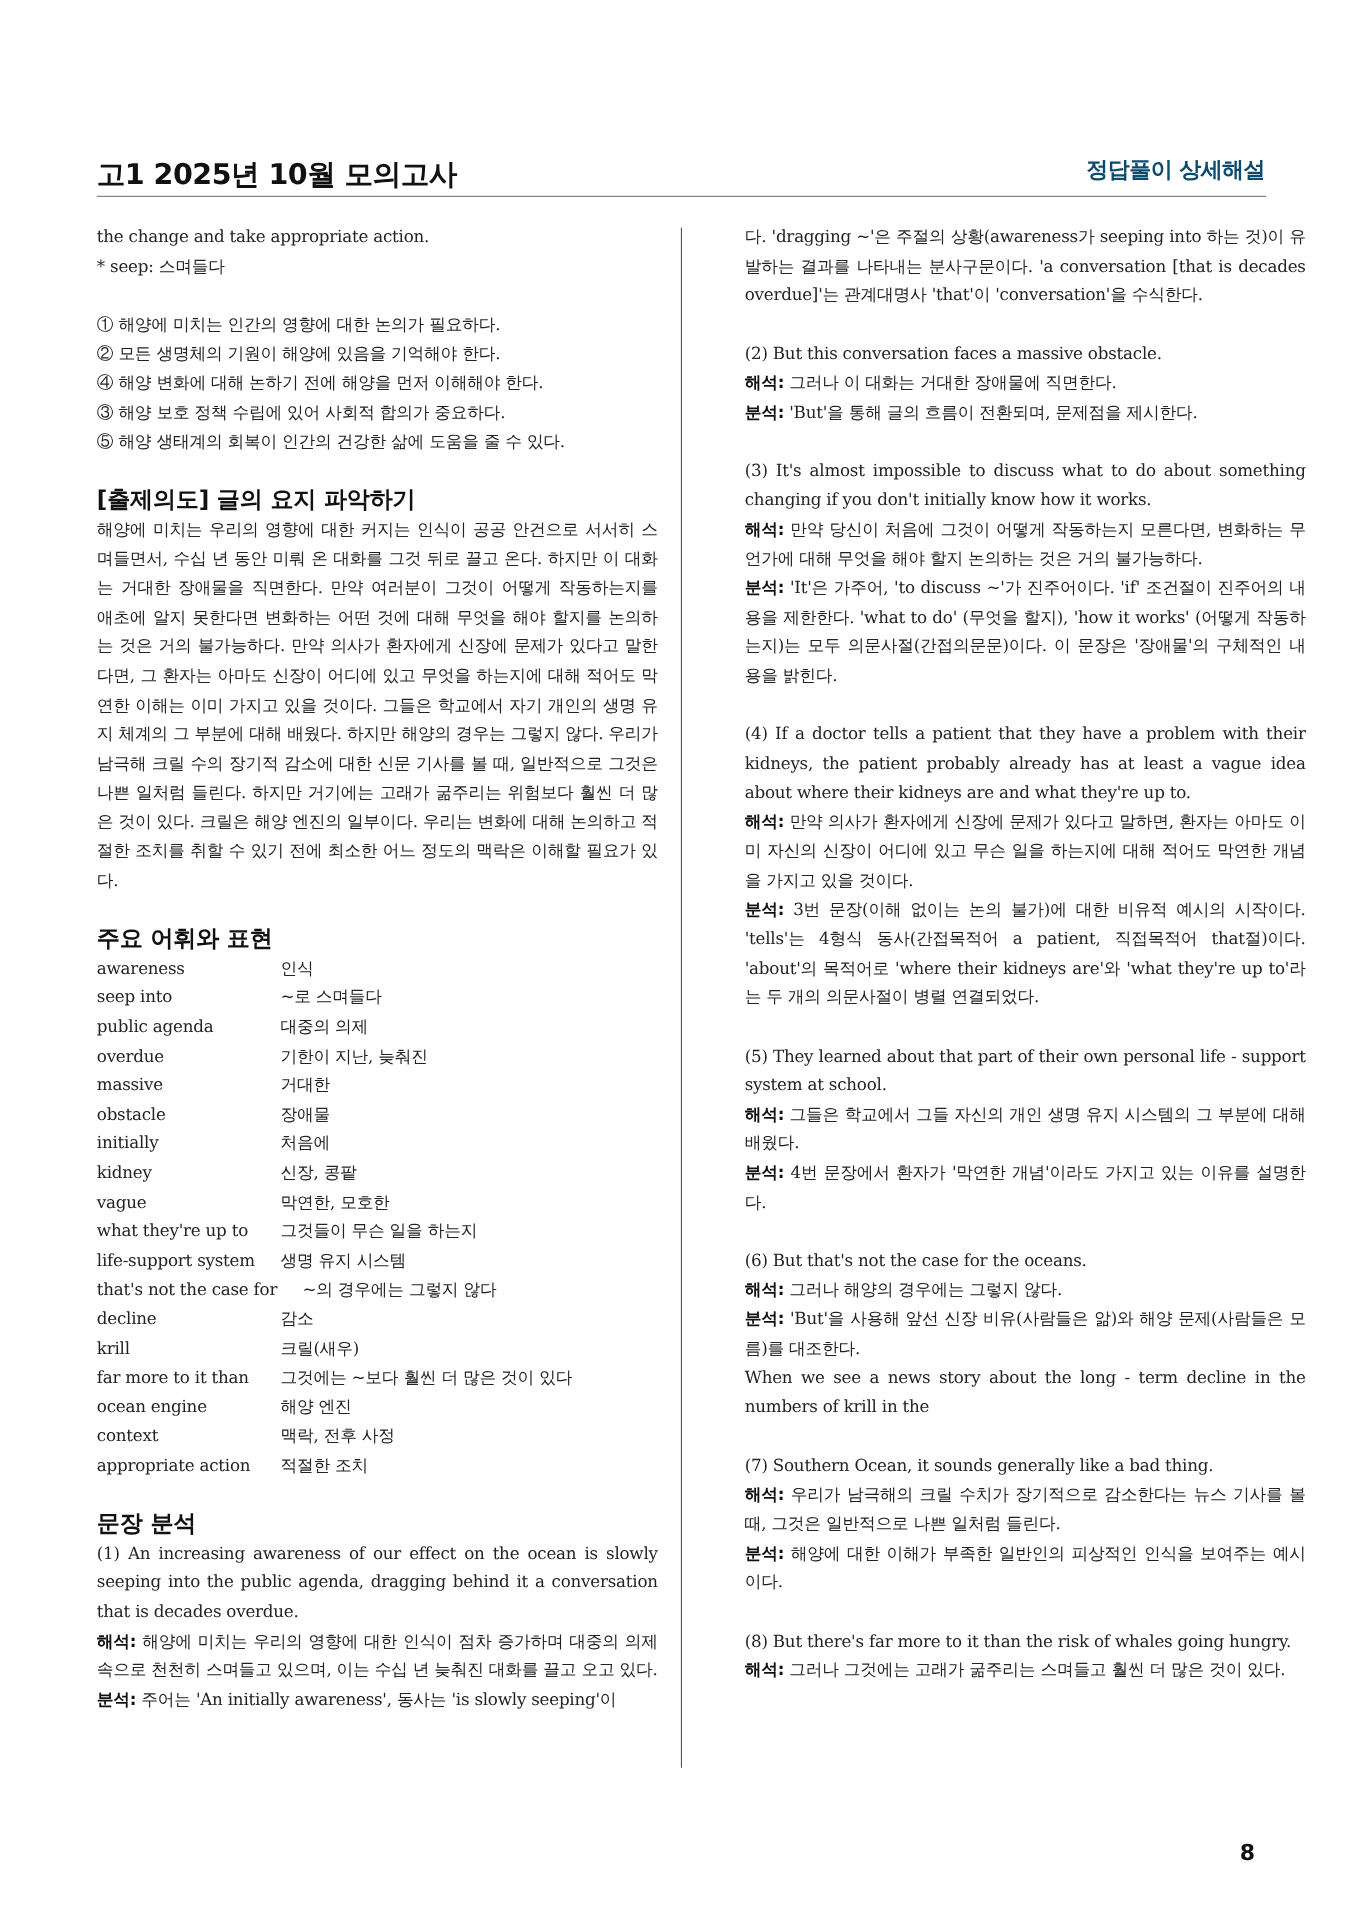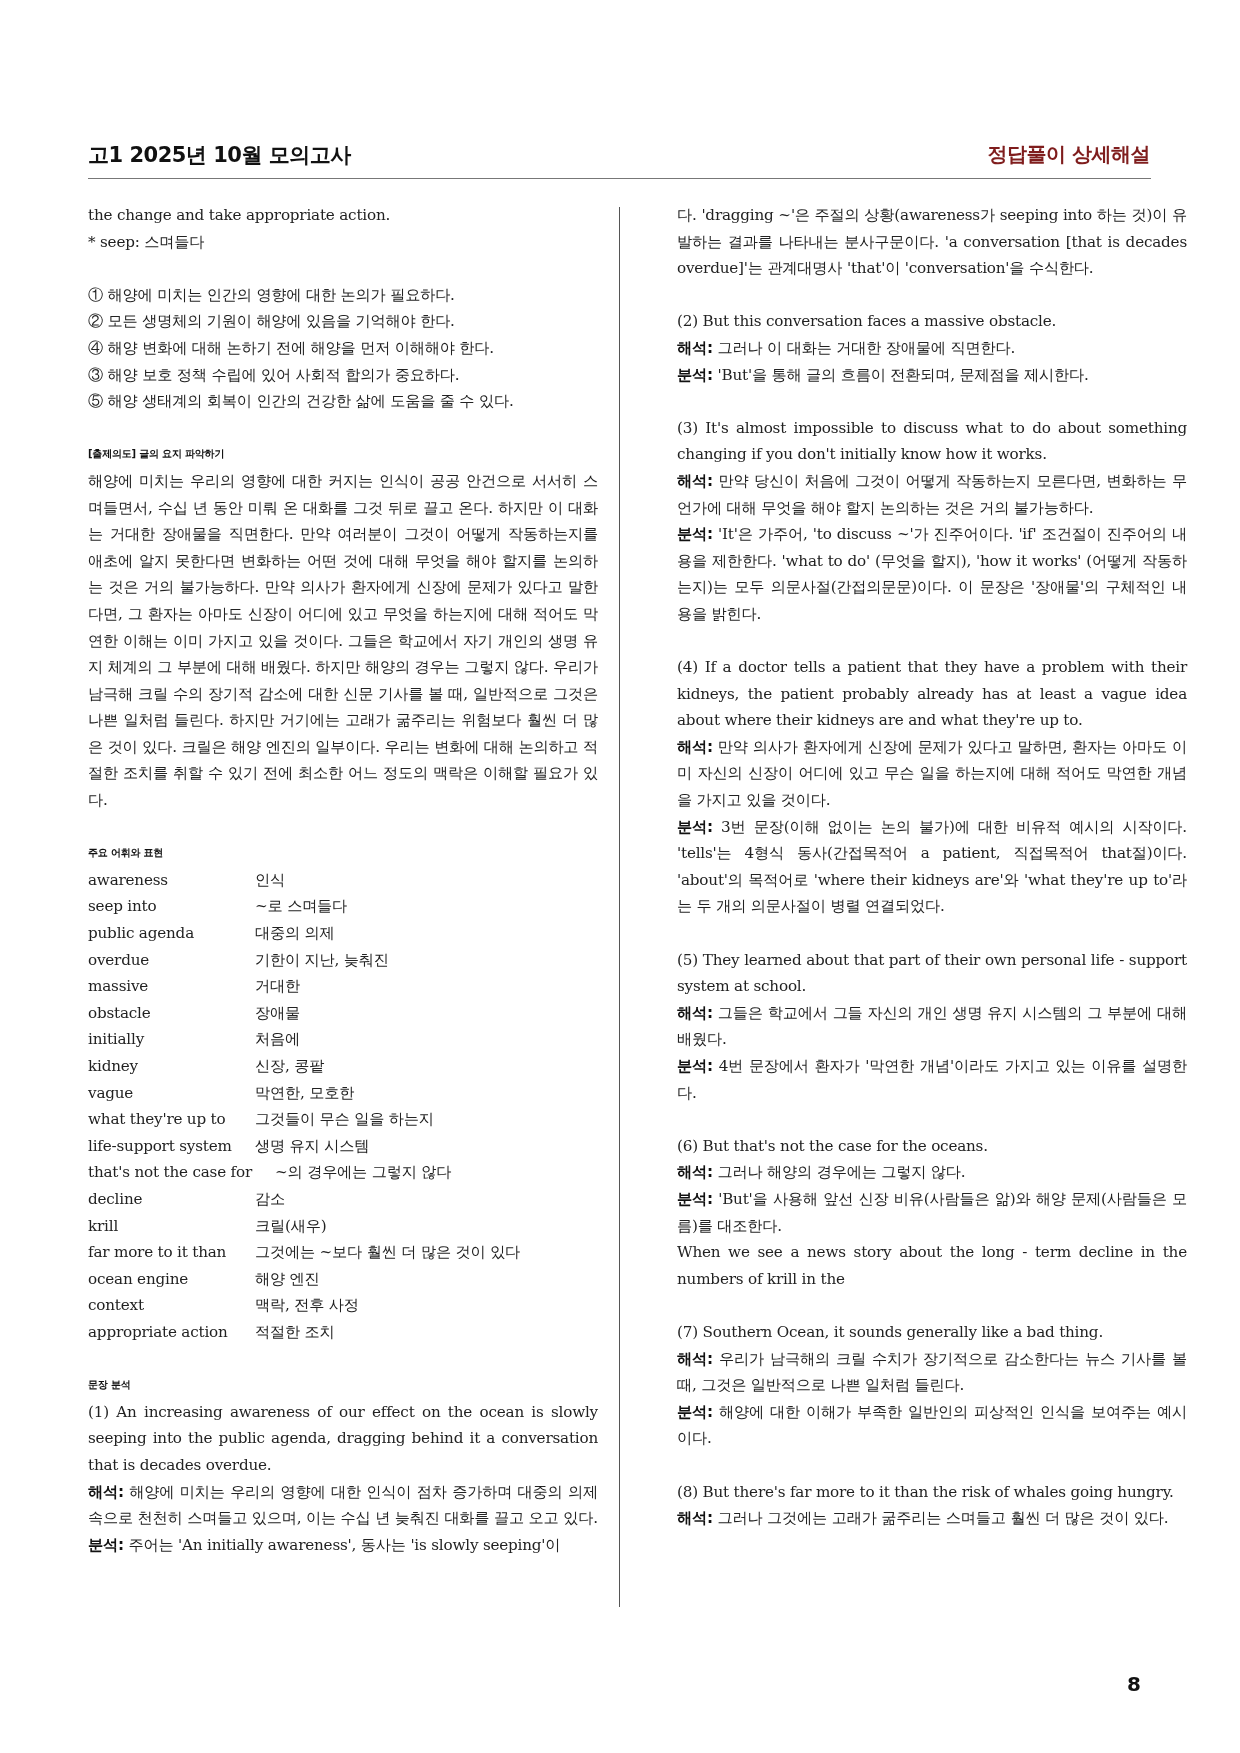--- a/index.html
+++ b/index.html
@@ -4,26 +4,26 @@
   <style>
     html, body { margin: 0; padding: 0; background: #ffffff; }
     body {
       width: 1240px; height: 1753px; position: relative; overflow: hidden;
       font-family: "DejaVu Serif", "Liberation Serif", serif;
       color: #222;
     }
     .header-left {
       position: absolute; left: 88px; top: 141px;
       font-family: "DejaVu Sans", "Liberation Sans", sans-serif;
-      font-weight: bold; font-size: 21px; color: #111; letter-spacing: -0.5px;
+      font-weight: bold; font-size: 26px; color: #111; letter-spacing: -0.5px;
     }
     .header-right {
       position: absolute; right: 90px; top: 141px;
       font-family: "DejaVu Sans", "Liberation Sans", sans-serif;
-      font-weight: bold; font-size: 20px; color: #7f1d1d; letter-spacing: -0.5px;
+      font-weight: bold; font-size: 20px; color: #0c4a6e; letter-spacing: -0.5px;
     }
     .header-rule {
       position: absolute; left: 88px; top: 178px; width: 1063px; height: 1px;
       background: #777;
     }
     .col-divider {
       position: absolute; left: 619px; top: 207px; width: 1px; height: 1400px;
       background: #555;
     }
     .col {
@@ -31,21 +31,21 @@
       font-size: 15.2px; line-height: 26.6px; text-align: justify;
       letter-spacing: -0.2px;
     }
     .col-left { left: 88px; }
     .col-right { left: 643px; width: 510px; margin-left: 34px; }
     p { margin: 0; }
     .right-align { }
     .gap { height: 26.6px; }
     .heading {
       font-family: "DejaVu Sans", "Liberation Sans", sans-serif;
-      font-weight: bold; font-size: 10px; color: #111;
+      font-weight: bold; font-size: 21px; color: #111;
     }
     .label {
       font-family: "DejaVu Sans", "Liberation Sans", sans-serif;
       font-weight: bold; color: #111;
     }
     .vocab-row { display: flex; }
     .vocab-en { width: 167px; flex: none; white-space: nowrap; }
     .vocab-ko { flex: 1; white-space: nowrap; }
     .vocab-row.wide .vocab-en { width: auto; margin-right: 23px; }
     .page-number {

